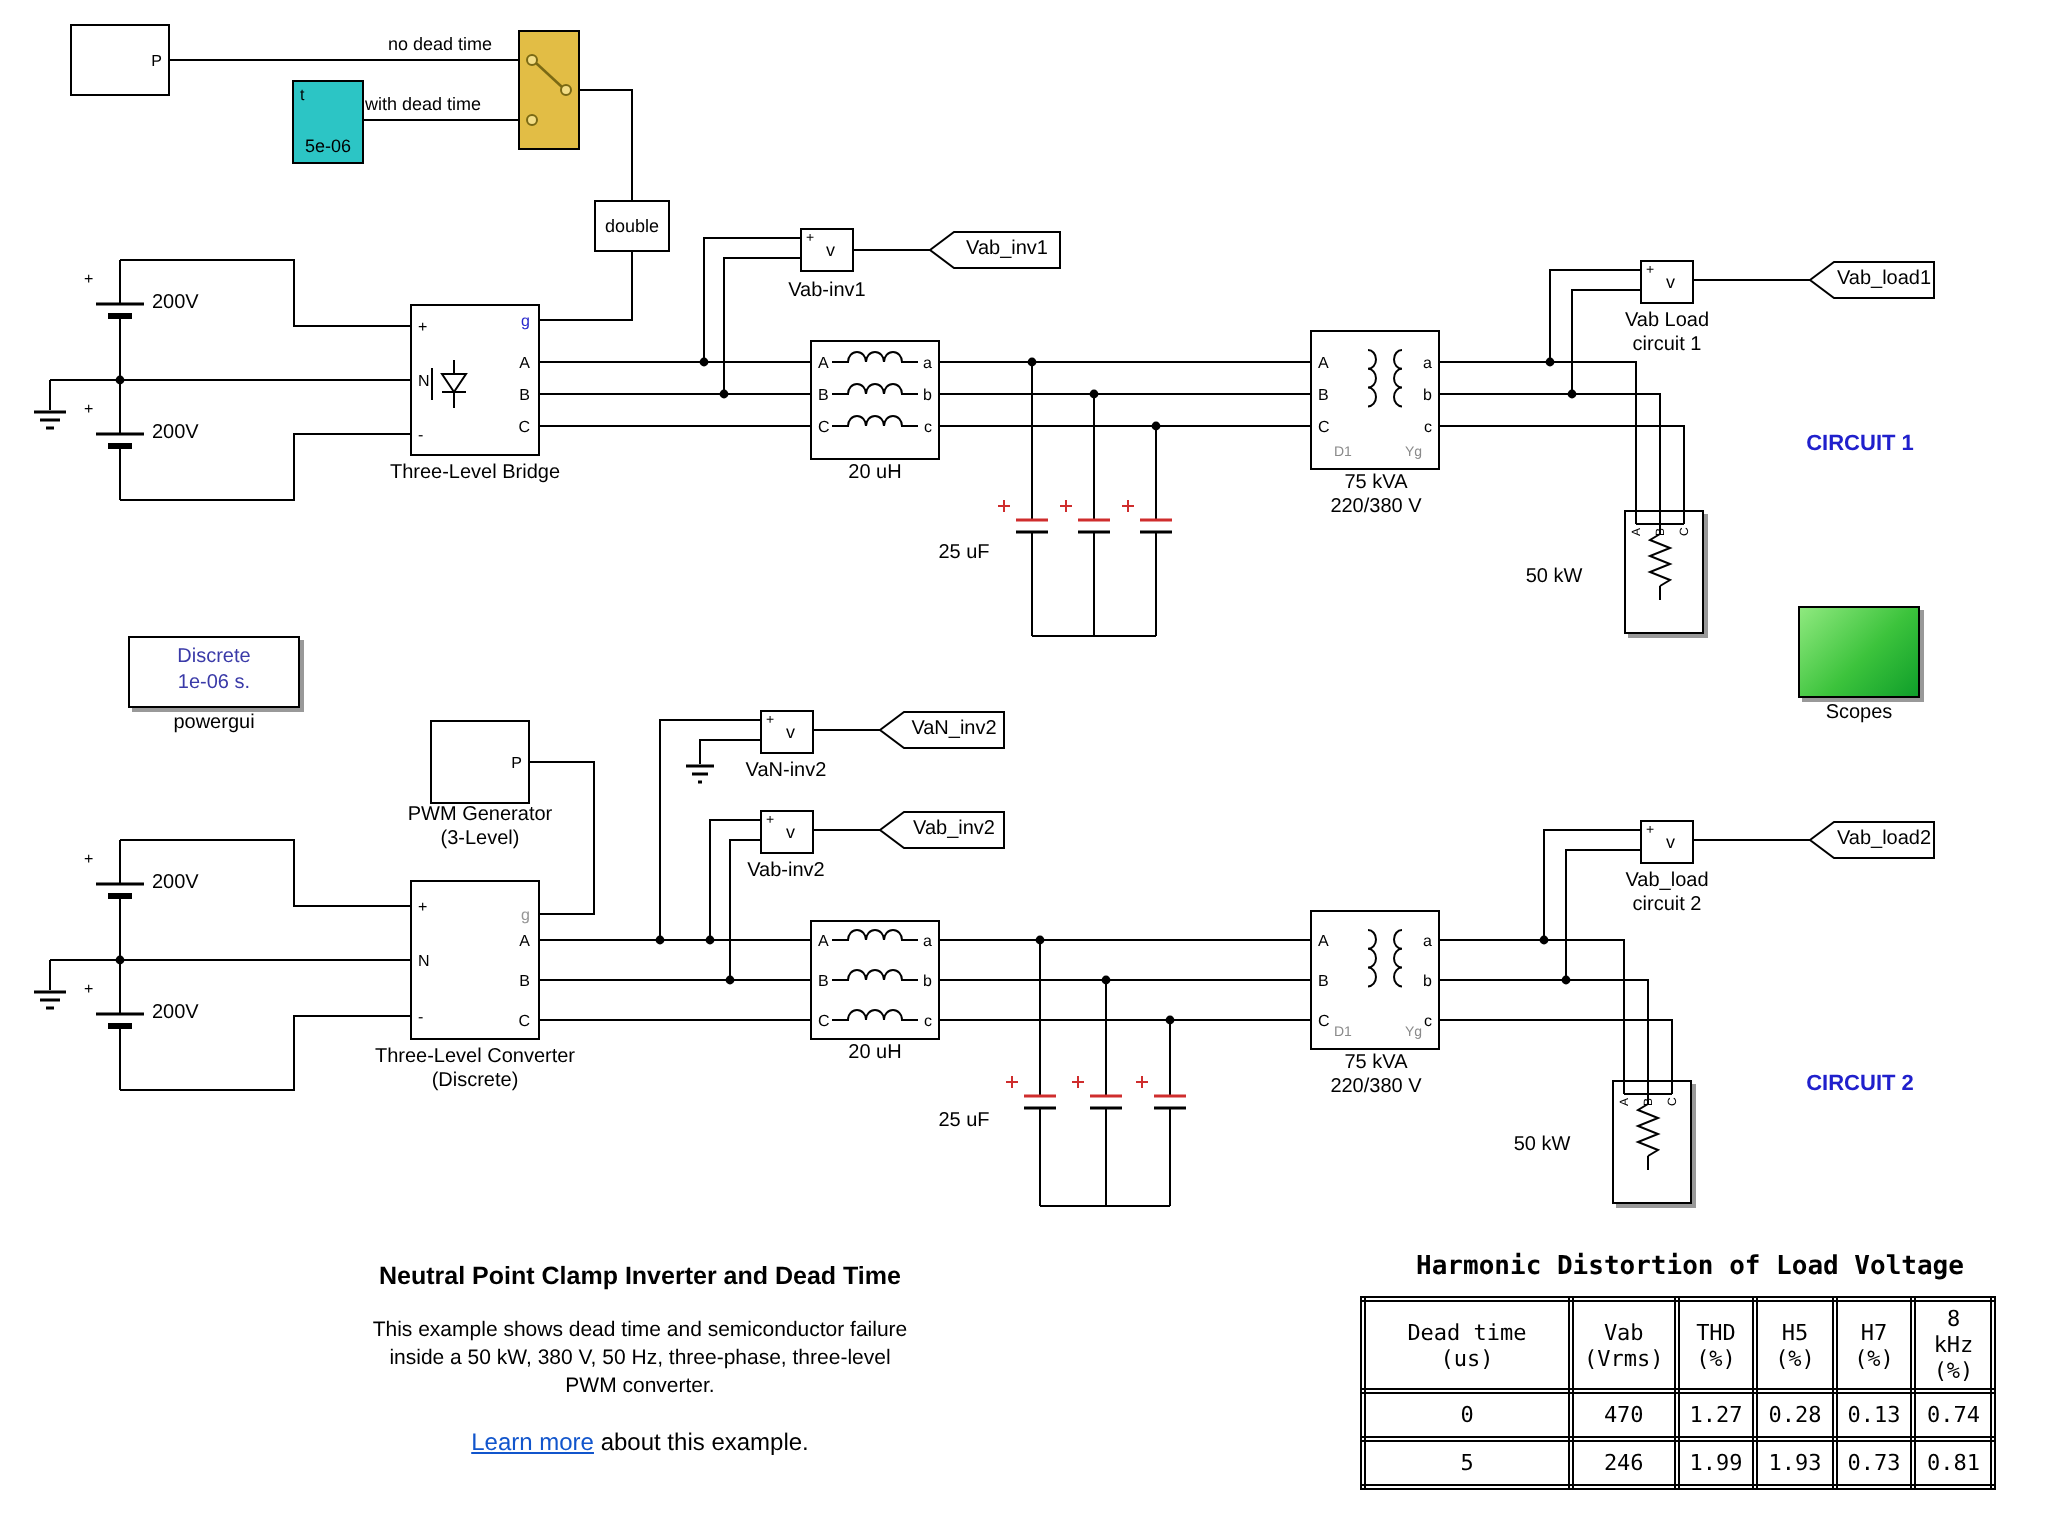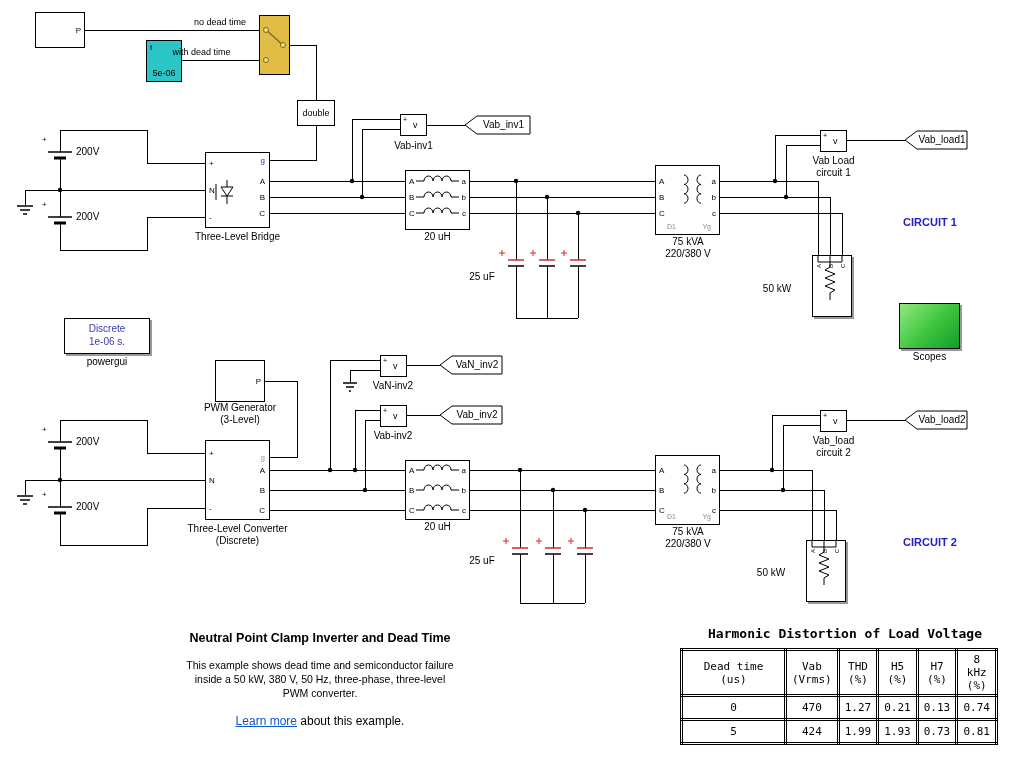--- a/index.html
+++ b/index.html
@@ -34,21 +34,21 @@
     <span class="port" style="right:3px;top:14px">P</span>
   </div>
 
   <div class="blk" style="left:146px;top:40px;width:36px;height:42px;background:#2cc5c5">
     <span class="port" style="left:3px;top:3px">t</span>
     <div class="lbl" style="left:0;right:0;bottom:2px;font-size:9px">5e-06</div>
   </div>
 
   <div class="blk" style="left:259px;top:15px;width:31px;height:60px;background:#e2bd45"></div>
   <div class="lbl" style="left:183px;top:16px;width:74px;font-size:9px">no dead time</div>
-  <div class="lbl" style="left:171px;top:46px;width:61px;font-size:9px">with dead time</div>
+  <div class="lbl" style="left:181px;top:46px;width:61px;font-size:9px">with dead time</div>
 
   <div class="blk" style="left:297px;top:100px;width:38px;height:26px">
     <div class="lbl" style="left:0;right:0;top:6px;font-size:9px">double</div>
   </div>
 
   <span class="port" style="left:42px;top:136px">+</span>
   <span class="port" style="left:42px;top:201px">+</span>
   <div class="lbl" style="left:76px;top:146px;width:34px;text-align:left">200V</div>
   <div class="lbl" style="left:76px;top:211px;width:34px;text-align:left">200V</div>
 
@@ -234,27 +234,27 @@
           </th>
       <th style="width:40px">
             <div>8 kHz</div>
             <div>(%)</div>
           </th>
     </tr>
     <tr>
       <td>0</td>
       <td>470</td>
       <td>1.27</td>
-      <td>0.21</td>
+      <td>0.28</td>
       <td>0.13</td>
       <td>0.74</td>
     </tr>
     <tr>
       <td>5</td>
-      <td>424</td>
+      <td>246</td>
       <td>1.99</td>
       <td>1.93</td>
       <td>0.73</td>
       <td>0.81</td>
     </tr>
   </tbody>
     </table>
 
   <svg class="over" width="1023" height="765" viewBox="0 0 1023 765">
     <g stroke="#000" stroke-width="1" fill="none" shape-rendering="crispEdges">

